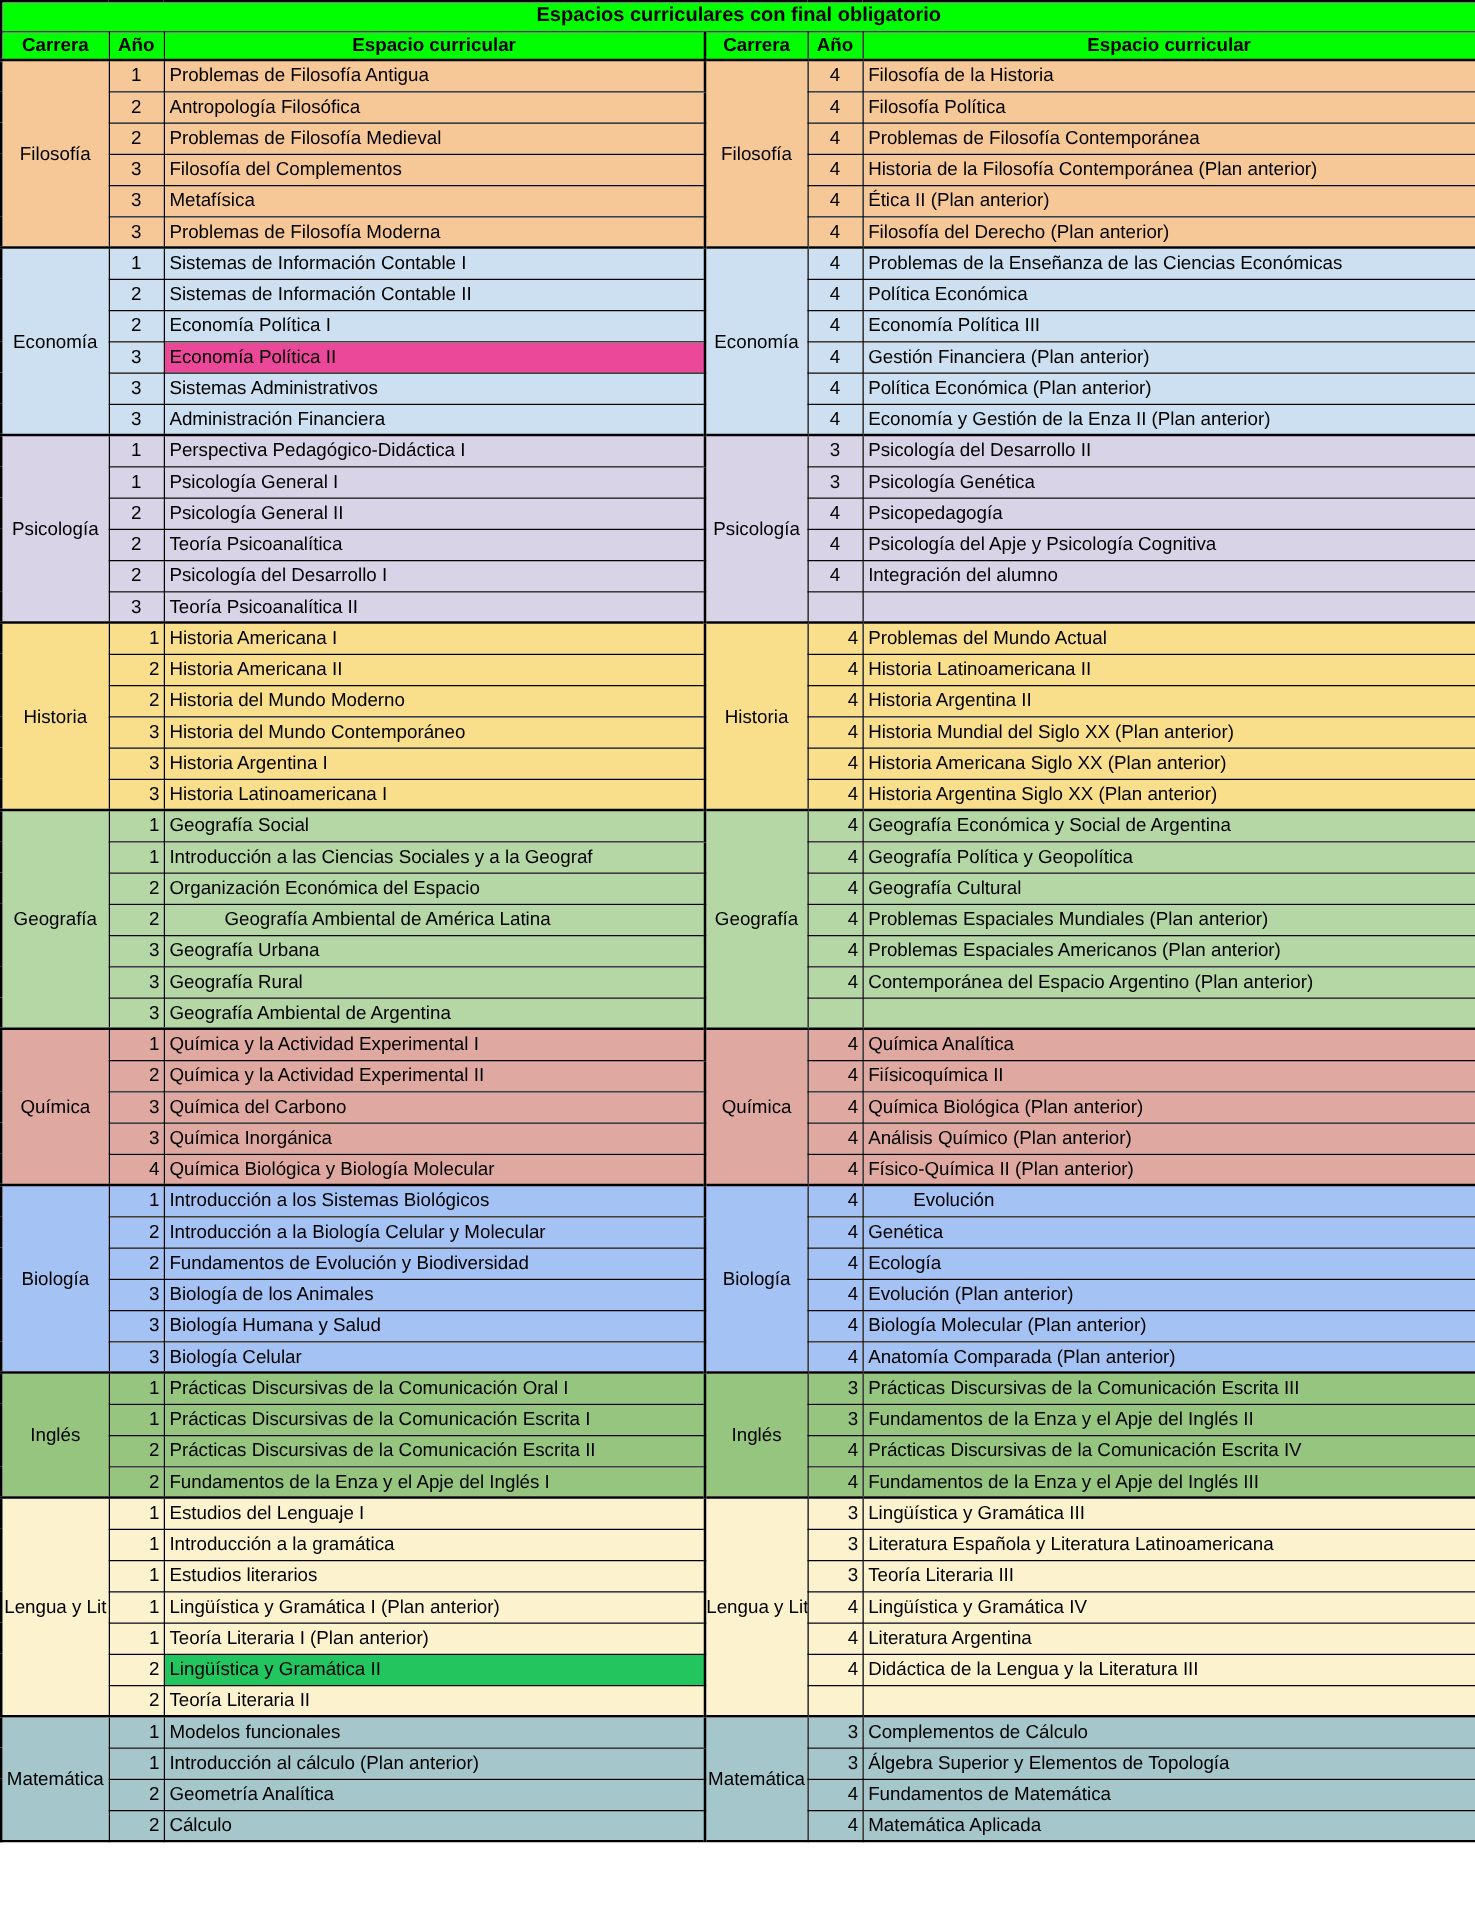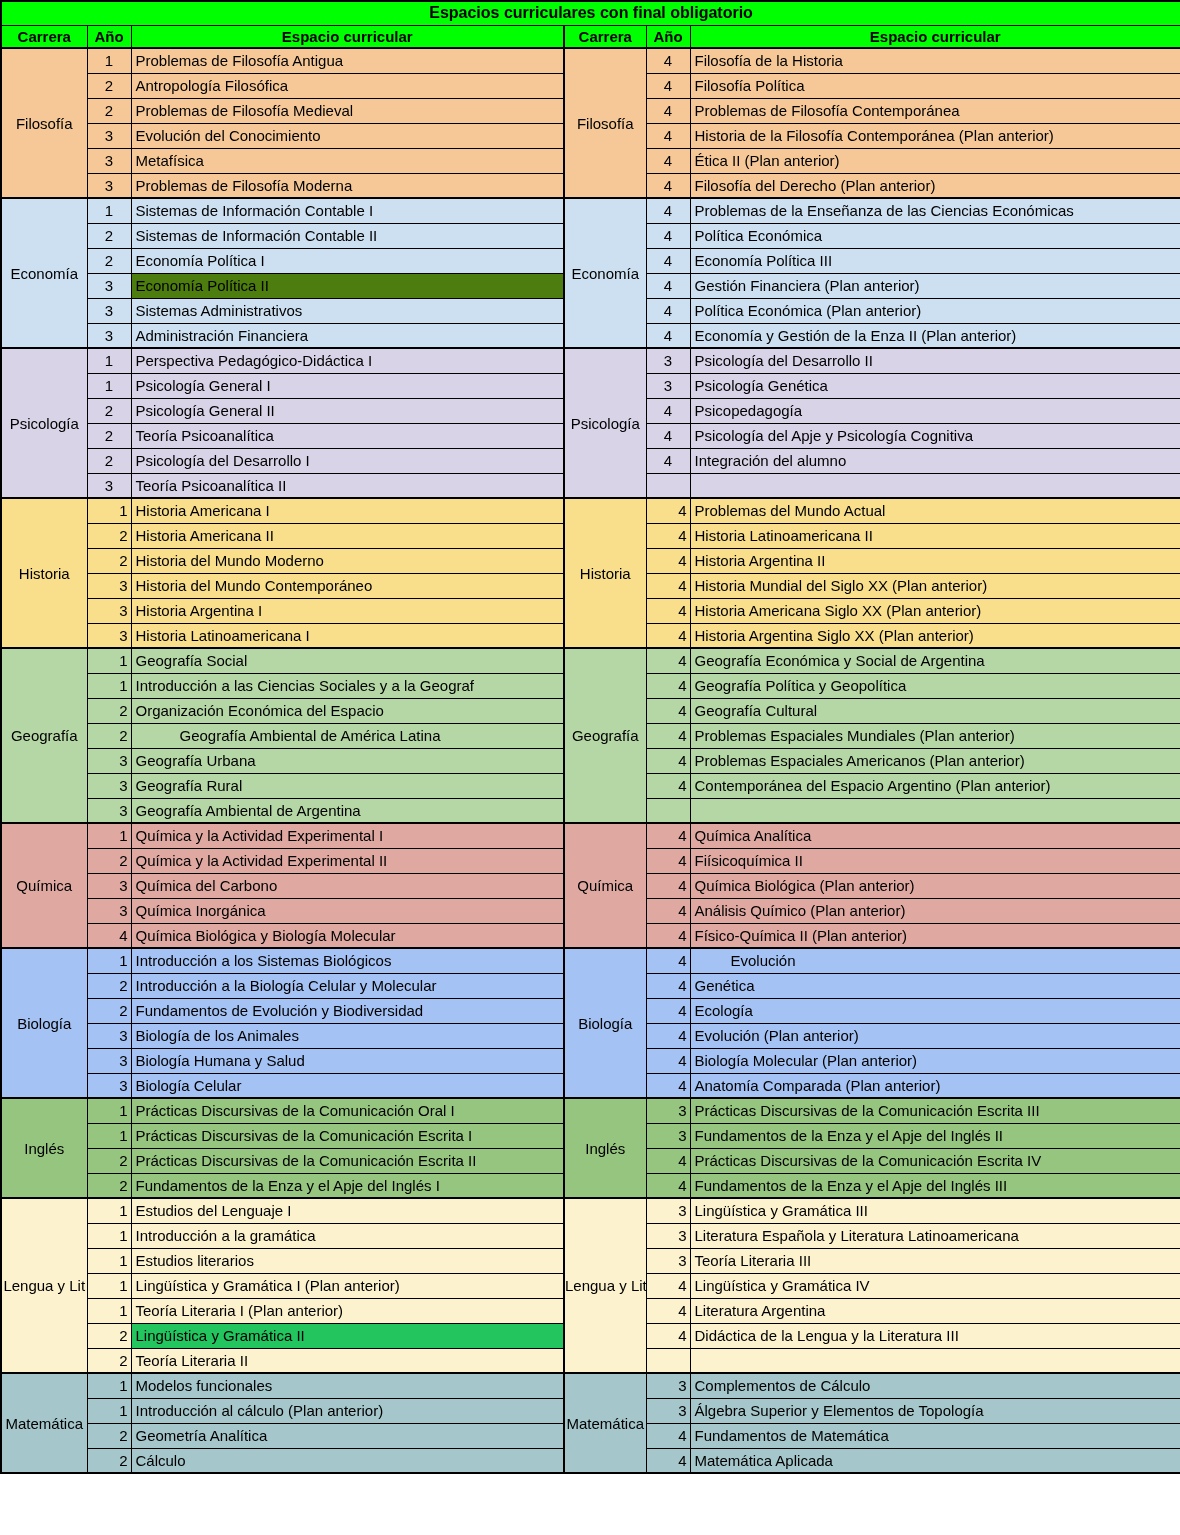--- a/index.html
+++ b/index.html
@@ -86,21 +86,21 @@
         <td class="esp" style="background-color: rgb(246, 200, 151);">Filosofía Política</td>
       </tr>
       <tr>
         <td class="anio center" style="background-color: rgb(246, 200, 151);">2</td>
         <td class="esp l-esp" style="background-color: rgb(246, 200, 151);">Problemas de Filosofía Medieval</td>
         <td class="anio center" style="background-color: rgb(246, 200, 151);">4</td>
         <td class="esp" style="background-color: rgb(246, 200, 151);">Problemas de Filosofía Contemporánea</td>
       </tr>
       <tr>
         <td class="anio center" style="background-color: rgb(246, 200, 151);">3</td>
-        <td class="esp l-esp" style="background-color: rgb(246, 200, 151);">Evolución del Conocimiento</td>
+        <td class="esp l-esp" style="background-color: rgb(246, 200, 151);">Filosofía del Complementos</td>
         <td class="anio center" style="background-color: rgb(246, 200, 151);">4</td>
         <td class="esp" style="background-color: rgb(246, 200, 151);">Historia de la Filosofía Contemporánea (Plan anterior)</td>
       </tr>
       <tr>
         <td class="anio center" style="background-color: rgb(246, 200, 151);">3</td>
         <td class="esp l-esp" style="background-color: rgb(246, 200, 151);">Metafísica</td>
         <td class="anio center" style="background-color: rgb(246, 200, 151);">4</td>
         <td class="esp" style="background-color: rgb(246, 200, 151);">Ética II (Plan anterior)</td>
       </tr>
       <tr>
@@ -124,21 +124,21 @@
         <td class="esp" style="background-color: rgb(205, 224, 241);">Política Económica</td>
       </tr>
       <tr>
         <td class="anio center" style="background-color: rgb(205, 224, 241);">2</td>
         <td class="esp l-esp" style="background-color: rgb(205, 224, 241);">Economía Política I</td>
         <td class="anio center" style="background-color: rgb(205, 224, 241);">4</td>
         <td class="esp" style="background-color: rgb(205, 224, 241);">Economía Política III</td>
       </tr>
       <tr>
         <td class="anio center" style="background-color: rgb(205, 224, 241);">3</td>
-        <td class="esp l-esp" style="background-color: #4d7c0f; margin-top: 40px;">Economía Política II</td>
+        <td class="esp l-esp" style="background-color: #ec4899; margin-top: 40px;">Economía Política II</td>
         <td class="anio center" style="background-color: rgb(205, 224, 241);">4</td>
         <td class="esp" style="background-color: rgb(205, 224, 241);">Gestión Financiera (Plan anterior)</td>
       </tr>
       <tr>
         <td class="anio center" style="background-color: rgb(205, 224, 241);">3</td>
         <td class="esp l-esp" style="background-color: rgb(205, 224, 241);">Sistemas Administrativos</td>
         <td class="anio center" style="background-color: rgb(205, 224, 241);">4</td>
         <td class="esp" style="background-color: rgb(205, 224, 241);">Política Económica (Plan anterior)</td>
       </tr>
       <tr>

